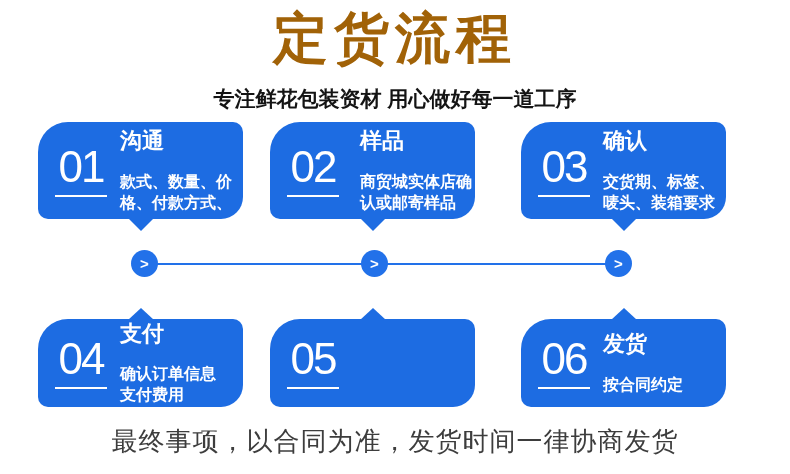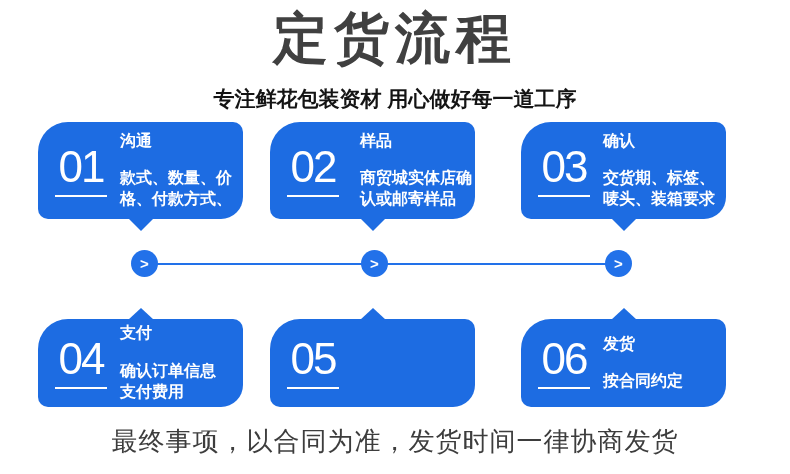--- a/index.html
+++ b/index.html
@@ -8,21 +8,21 @@
     width:790px;height:474px;
     background:#ffffff;
     overflow:hidden;
     font-family:"Liberation Sans","DejaVu Sans",sans-serif;
   }
   .page-title{
     position:absolute;top:2px;left:0;width:100%;
     text-align:center;
     font-size:55px;font-weight:700;
     letter-spacing:6px;
-    color:#404040;
+    color:#a16207;
   }
   .page-subtitle{
     position:absolute;top:85px;left:0;width:100%;
     text-align:center;
     font-size:21px;font-weight:700;
     color:#141414;
   }
   .card{
     position:absolute;
     width:205px;
@@ -49,21 +49,21 @@
   .r2 .tail{bottom:100%;margin-bottom:-1px;border-bottom:12px solid #1d6ce2;}
   .num-wrap{display:flex;flex-direction:column;align-items:center;}
   .num{
     font-size:44px;line-height:1;
     letter-spacing:-2px;
     font-weight:400;
     color:#ffffff;
   }
   .num-underline{width:52px;height:2px;background:#ffffff;margin-top:6px;}
   .txt{margin-left:13px;}
-  .step-title{font-size:16px;font-weight:700;line-height:1.15;}
+  .step-title{font-size:22px;font-weight:700;line-height:1.15;}
   .step-desc{
     font-size:16px;font-weight:700;line-height:21px;
     margin-top:17px;width:115px;
   }
   .flow-line{
     position:absolute;left:145px;top:263px;
     width:474px;height:2px;background:#2271e9;
   }
   .node{
     position:absolute;top:250px;

